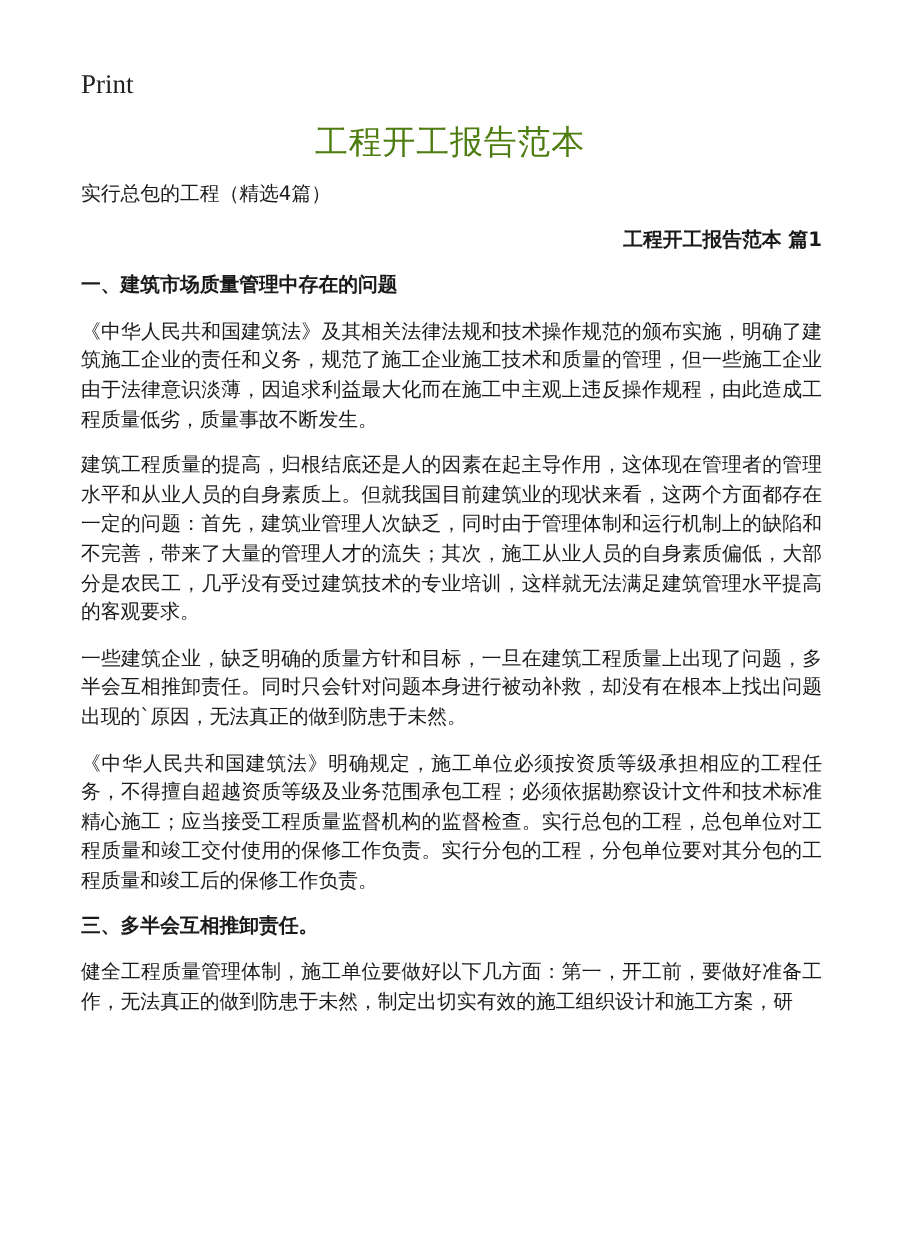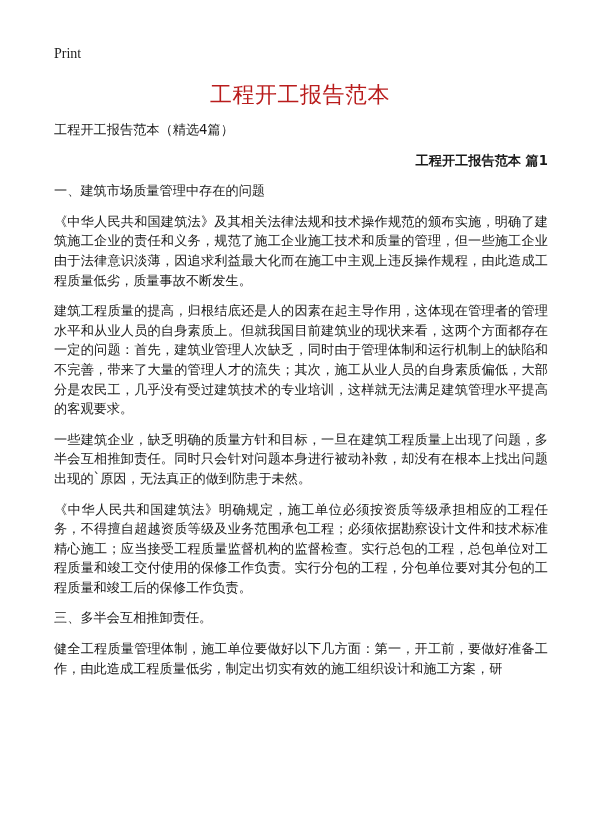--- a/index.html
+++ b/index.html
@@ -5,52 +5,52 @@
   html, body { margin: 0; padding: 0; background: #ffffff; }
   body {
     width: 600px; height: 828px; overflow: hidden; position: relative;
     color: #1a1a1a;
     font-family: "DejaVu Sans", "Liberation Sans", sans-serif;
   }
   .page { position: absolute; left: 0; top: 0; width: 600px; height: 828px; }
   .print-label {
     position: absolute; left: 54px; top: 46px;
     font-family: "Liberation Serif", "DejaVu Serif", serif;
-    font-size: 14px; color: #222;
+    font-size: 18px; color: #222;
   }
   .doc-title {
     position: absolute; left: 0; width: 600px; top: 80px;
-    text-align: center; font-size: 22px; font-weight: normal; color: #b91c1c;
+    text-align: center; font-size: 22px; font-weight: normal; color: #4d7c0f;
     letter-spacing: 0.5px; margin: 0;
   }
   .content {
     position: absolute; left: 54px; top: 120px; width: 494px;
     font-size: 13.2px; line-height: 19.6px;
   }
   .content p { margin: 0; }
   .subtitle { margin-bottom: 11px !important; }
   .h-part { font-weight: bold; margin-bottom: 11px !important; text-align: right; }
-  .h-section { font-weight: normal; margin-bottom: 11px !important; }
+  .h-section { font-weight: bold; margin-bottom: 11px !important; }
   .item { margin-bottom: 11px !important; }
   .para { margin-bottom: 11px !important; text-align: justify; }
 </style>
 </head>
 <body>
 
 <div class="page">
   <div class="print-label">Print</div>
   <h1 class="doc-title">工程开工报告范本</h1>
 
   <div class="content">
-    <p class="subtitle">工程开工报告范本（精选4篇）</p>
+    <p class="subtitle">实行总包的工程（精选4篇）</p>
     <p class="h-part">工程开工报告范本 篇1</p>
 
     <p class="h-section">一、建筑市场质量管理中存在的问题</p>
     <p class="para">《中华人民共和国建筑法》及其相关法律法规和技术操作规范的颁布实施，明确了建筑施工企业的责任和义务，规范了施工企业施工技术和质量的管理，但一些施工企业由于法律意识淡薄，因追求利益最大化而在施工中主观上违反操作规程，由此造成工程质量低劣，质量事故不断发生。</p>
     <p class="para">建筑工程质量的提高，归根结底还是人的因素在起主导作用，这体现在管理者的管理水平和从业人员的自身素质上。但就我国目前建筑业的现状来看，这两个方面都存在一定的问题：首先，建筑业管理人次缺乏，同时由于管理体制和运行机制上的缺陷和不完善，带来了大量的管理人才的流失；其次，施工从业人员的自身素质偏低，大部分是农民工，几乎没有受过建筑技术的专业培训，这样就无法满足建筑管理水平提高的客观要求。</p>
     <p class="para">一些建筑企业，缺乏明确的质量方针和目标，一旦在建筑工程质量上出现了问题，多半会互相推卸责任。同时只会针对问题本身进行被动补救，却没有在根本上找出问题出现的`原因，无法真正的做到防患于未然。</p>
 
     <p class="para">《中华人民共和国建筑法》明确规定，施工单位必须按资质等级承担相应的工程任务，不得擅自超越资质等级及业务范围承包工程；必须依据勘察设计文件和技术标准精心施工；应当接受工程质量监督机构的监督检查。实行总包的工程，总包单位对工程质量和竣工交付使用的保修工作负责。实行分包的工程，分包单位要对其分包的工程质量和竣工后的保修工作负责。</p>
 
     <p class="h-section">三、多半会互相推卸责任。</p>
-    <p class="para">健全工程质量管理体制，施工单位要做好以下几方面：第一，开工前，要做好准备工作，由此造成工程质量低劣，制定出切实有效的施工组织设计和施工方案，研</p>
+    <p class="para">健全工程质量管理体制，施工单位要做好以下几方面：第一，开工前，要做好准备工作，无法真正的做到防患于未然，制定出切实有效的施工组织设计和施工方案，研</p>
   </div>
 </div>
 
 </body></html>

